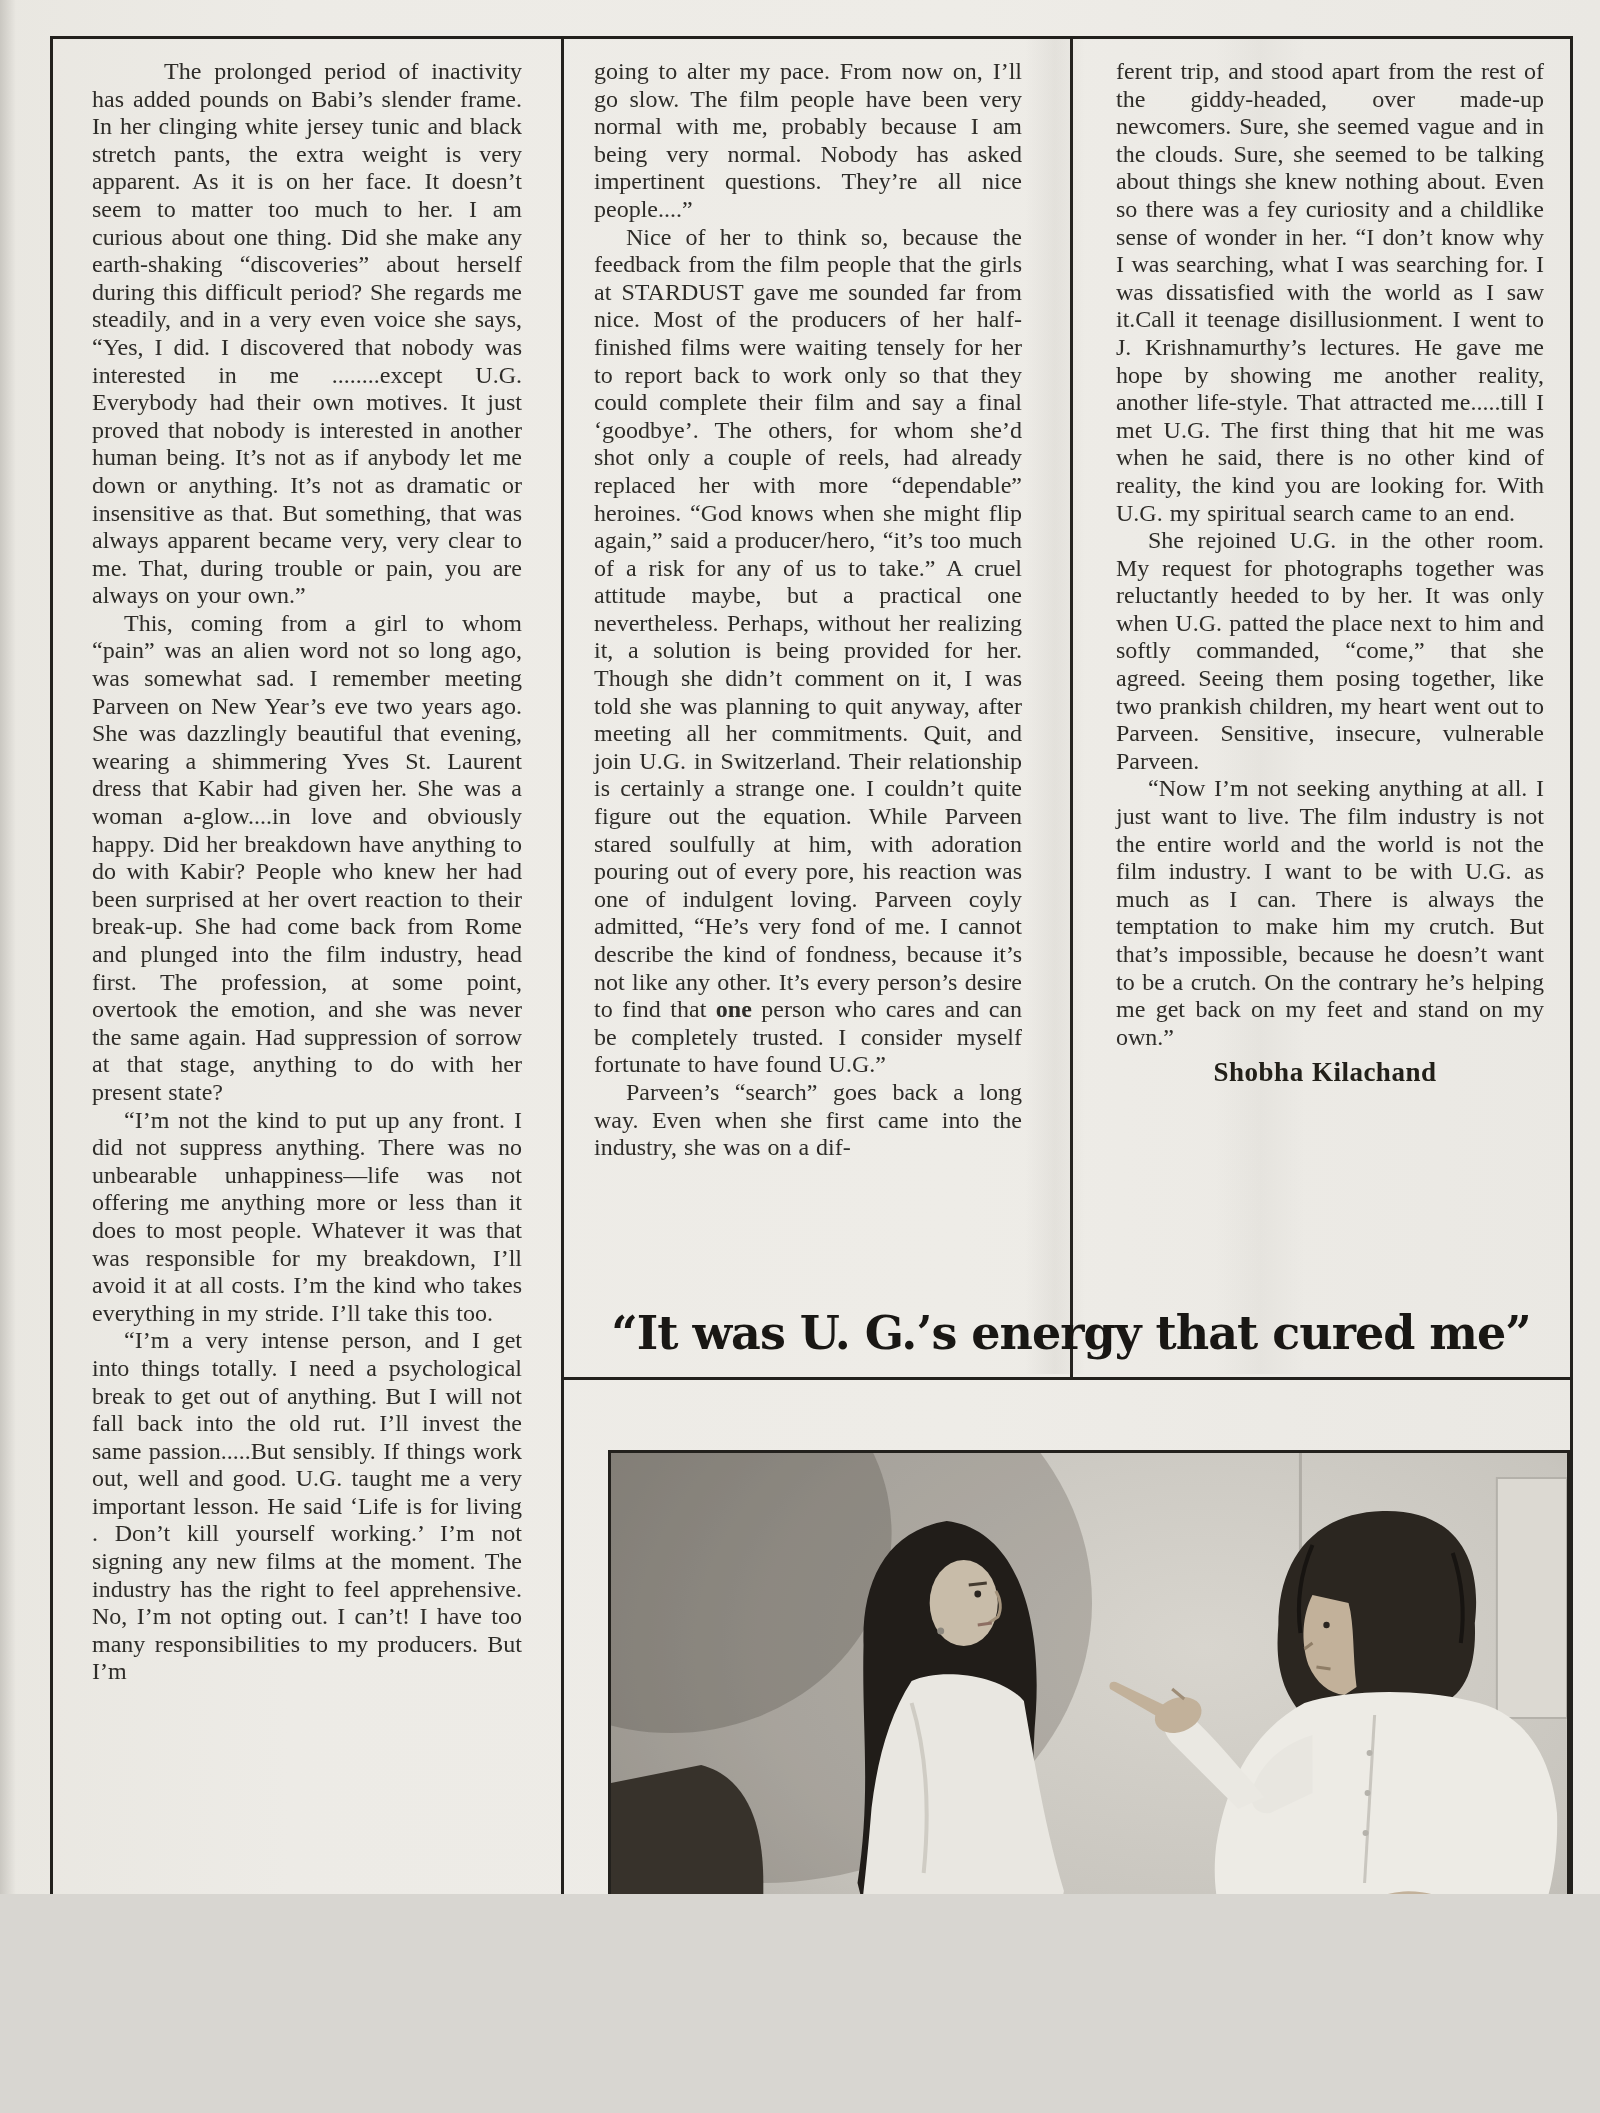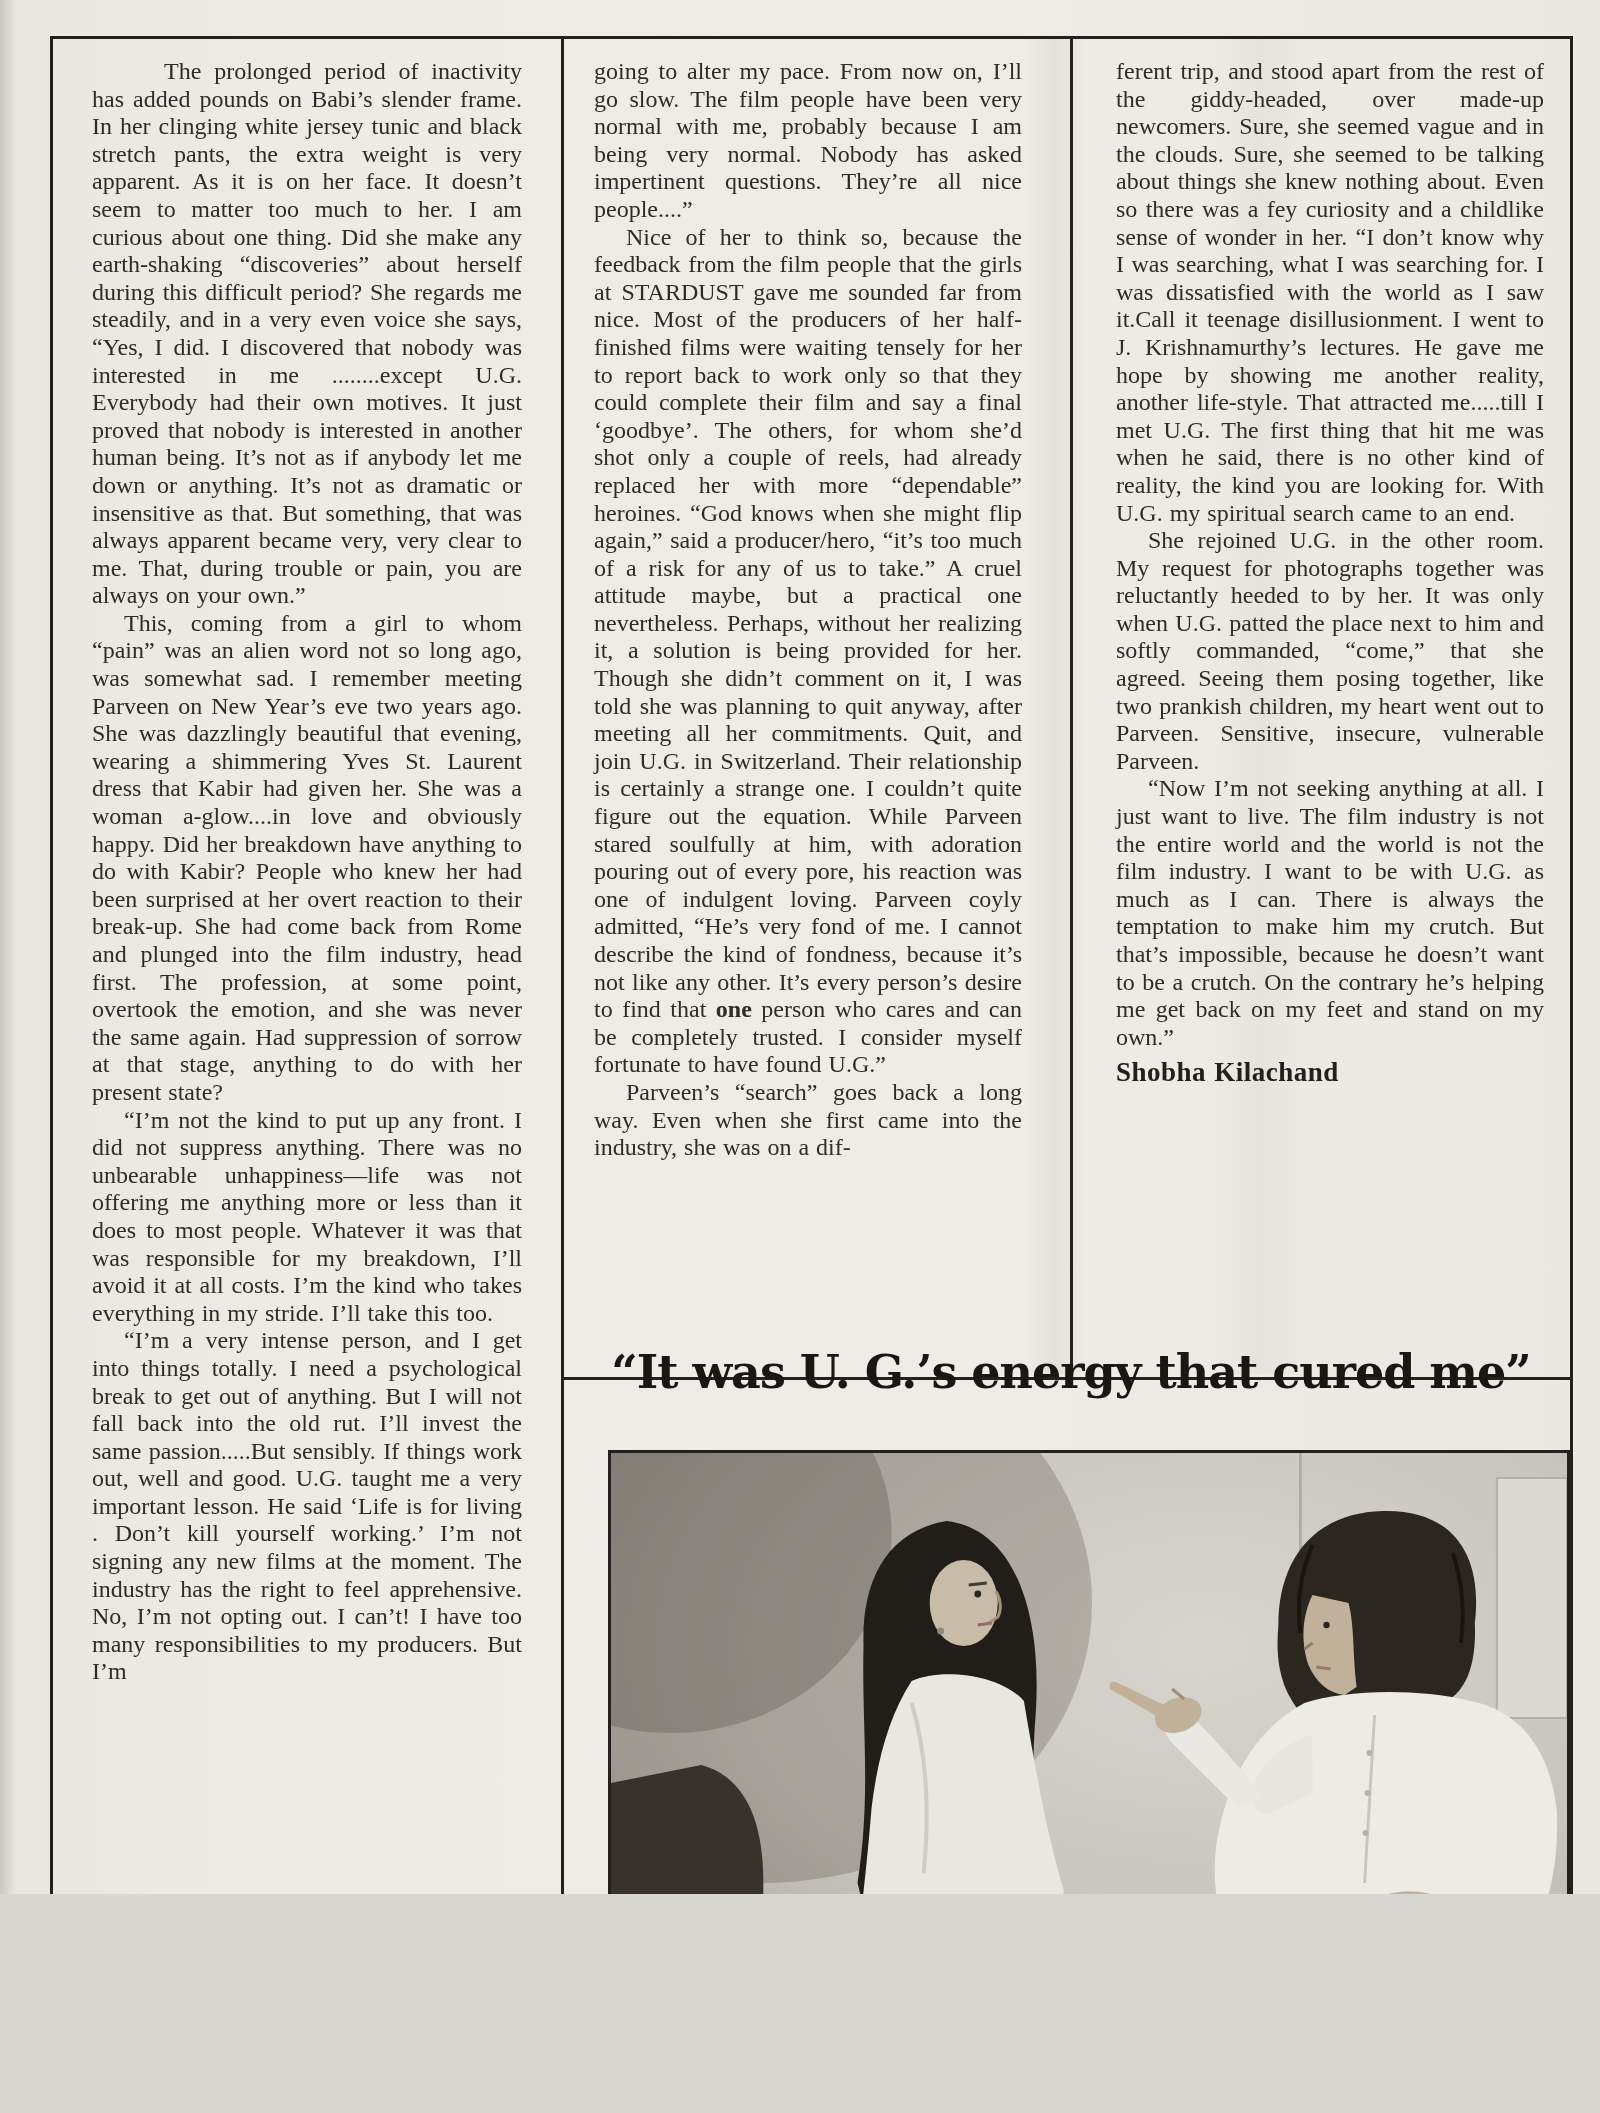--- a/index.html
+++ b/index.html
@@ -22,24 +22,24 @@
   .streak.b{left:1215px;top:39px;width:90px;height:1335px;
     background:linear-gradient(90deg,rgba(105,100,90,0),rgba(105,100,90,.05),rgba(105,100,90,0));}
 
   .col{position:absolute;font-size:24px;line-height:27.6px;text-align:justify;word-spacing:1px;}
   .col1{left:92px;top:58px;width:430px;}
   .col2{left:594px;top:58px;width:428px;}
   .col3{left:1116px;top:58px;width:428px;}
   .para{margin:0;text-indent:32px;}
   .para.flush{text-indent:0;}
   .col1 .para:first-child{text-indent:72px;}
-  .byline{margin-top:8px;padding-right:10px;text-align:left;font-weight:bold;font-size:27px;letter-spacing:.5px;color:#222019;}
+  .byline{margin-top:8px;padding-right:10px;text-align:center;font-weight:bold;font-size:27px;letter-spacing:.5px;color:#222019;}
 
   .headline{
-    position:absolute;left:572px;top:1345px;width:998px;text-align:center;
+    position:absolute;left:572px;top:1306px;width:998px;text-align:center;
     font-family:"DejaVu Serif", serif;font-weight:bold;font-size:46px;
     letter-spacing:-1px;color:#191714;white-space:nowrap;
   }
   .photo-box{
     position:absolute;left:608px;top:1450px;width:962px;height:611px;
     border:3px solid #23211d;box-sizing:border-box;background:#c9c6bf;overflow:hidden;
   }
   .photo-box svg{display:block;width:100%;height:100%;}
   .photo-credit{
     position:absolute;left:1574px;top:1978px;height:92px;

